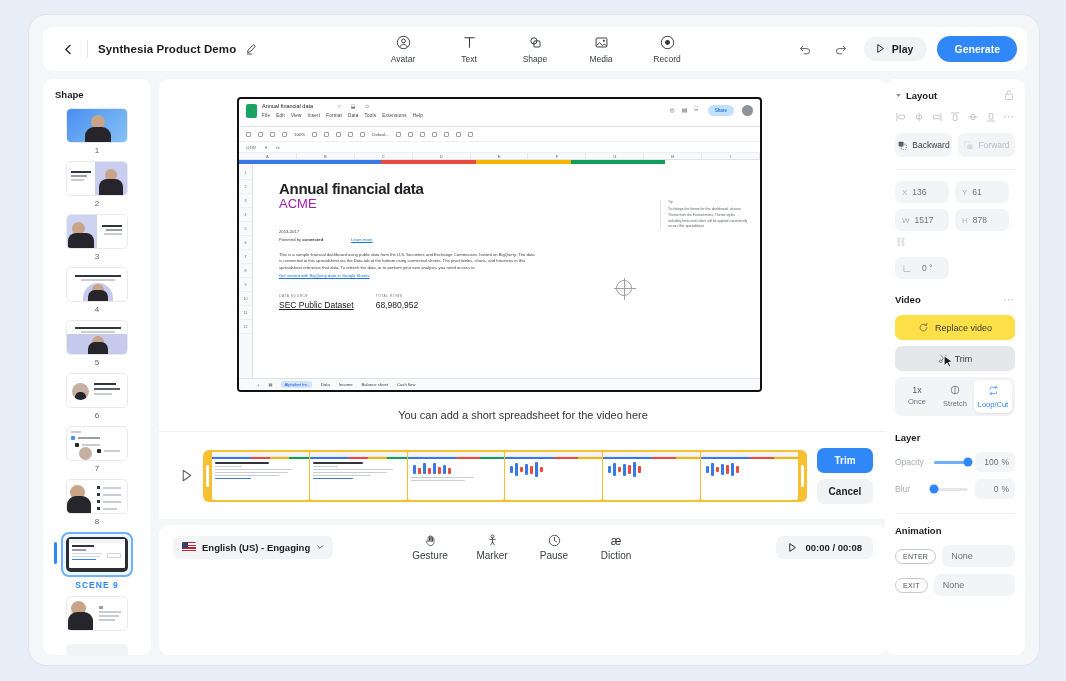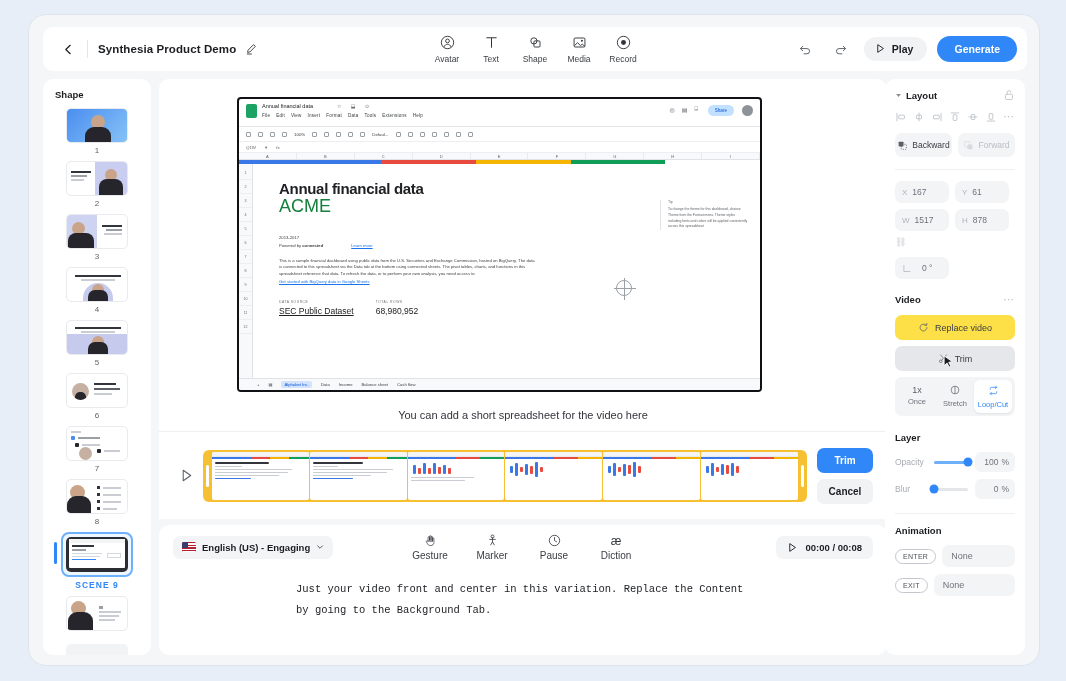--- a/index.html
+++ b/index.html
@@ -27,21 +27,21 @@
   .back-btn {
     width: 34px; height: 34px; margin-left: 8px;
     display: flex; align-items: center; justify-content: center;
     border-radius: 7px; cursor: pointer;
   }
   .hdr-divider { width: 1px; height: 18px; background: #e2e5ea; margin: 0 10px 0 2px; }
   .doc-title { font-size: 11.5px; font-weight: bold; color: #1b1d21; letter-spacing: .1px; }
   .edit-pencil { margin-left: 9px; display: flex; align-items: center; cursor: pointer; }
   .tools {
     position: absolute; left: 50%; transform: translateX(-50%);
-    display: flex; 
+    display: flex; gap: 22px;
   }
   .tool { display: flex; flex-direction: column; align-items: center; gap: 3px; cursor: pointer; width: 44px; }
   .tool-ic { height: 17px; display: flex; align-items: center; justify-content: center; color: #32353b; }
   .tool-lb { font-size: 8.5px; color: #3a3d43; }
   .hdr-right {
     position: absolute; right: 10px; display: flex; align-items: center; gap: 10px;
   }
   .icon-btn { width: 26px; height: 26px; display:flex; align-items:center; justify-content:center; cursor:pointer; color:#5b5f66; }
   .play-btn {
     display: flex; align-items: flex-start; gap: 6px;
@@ -111,21 +111,21 @@
   .gs-tb-t { font-size: 4.4px; color: #3c4043; }
   .gs-formula { height: 11px; border-bottom: 1px solid #eceef0; display: flex; align-items: center; padding: 0 7px; gap: 9px; font-size: 4.4px; color: #5f6368; }
   .gs-colbar { height: 7px; background: #f8f9fa; border-bottom: 1px solid #e0e2e5; display: flex; font-size: 4px; color: #5f6368; }
   .gs-col { flex: 1; text-align: center; border-right: 1px solid #e8eaed; line-height: 7px; }
   .gs-bandrow { height: 4px; display: flex; }
   .gs-sheet { position: absolute; left: 0; right: 0; top: 65px; bottom: 12px; display: flex; }
   .gs-rows { width: 14px; background: #f8f9fa; border-right: 1px solid #e0e2e5; font-size: 3.6px; color: #6a6f75; padding-top: 2px; }
   .gs-rows div { height: 14px; text-align: center; border-bottom: 1px solid #eceef0; line-height: 14px; }
   .gs-body { flex: 1; position: relative; padding: 16px 0 0 26px; }
   .gs-h1 { font-size: 15px; font-weight: bold; color: #202124; letter-spacing: -.3px; }
-  .gs-h2 { font-size: 18px; color: #15803d; margin-top: -1px; }
+  .gs-h2 { font-size: 13px; color: #a21caf; margin-top: -1px; }
   .gs-meta { margin-top: 17px; font-size: 4.2px; color: #3c4043; line-height: 1.9; }
   .gs-meta b { font-weight: bold; }
   .gs-learn { color: #1a73e8; text-decoration: underline; margin-left: 28px; }
   .gs-para { margin-top: 8px; font-size: 4.2px; color: #3c4043; line-height: 1.55; width: 258px; }
   .gs-link { color: #1a73e8; text-decoration: underline; display: inline-block; margin-top: 2px; }
   .gs-kpis { margin-top: 14px; display: flex; gap: 22px; }
   .gs-kpi-l { font-size: 3.4px; color: #70757a; letter-spacing: .5px; text-transform: uppercase; }
   .gs-kpi-v { font-size: 8.5px; color: #202124; margin-top: 2px; }
   .gs-kpi-v.u { text-decoration: underline; }
   .gs-tip { position: absolute; right: 12px; top: 36px; width: 88px; border-left: 1px solid #e0e2e5; padding-left: 7px; }
@@ -764,21 +764,20 @@
           <div class="st-lb">Diction</div>
         </div>
       </div>
       <div class="timer">
         <svg width="11" height="11" viewBox="0 0 12 12">
             <path d="M3 1.8l6.2 4.2L3 10.2z" fill="none" stroke="#1b1d21" stroke-width="1" stroke-linejoin="round"></path>
           </svg>
         <span>00:00 / 00:08</span>
       </div>
     </div>
-    <div class="script-text">Just your video front and center in this variation. Replace the Content by going to the Background Tab.</div>
   </div>
 
   <div class="right-panel">
     <div class="sec-head">
       <div class="sec-title">
         <svg width="7" height="7" viewBox="0 0 10 10">
             <path d="M1.5 3l3.5 4 3.5-4z" fill="#8b9098"></path>
           </svg>
         <span>Layout</span>
       </div>
@@ -831,21 +830,21 @@
           </svg>
         <span>Forward</span>
       </div>
     </div>
 
     <div class="hr"></div>
 
     <div class="fields">
       <div class="field">
         <span class="k">X</span>
-        <span class="v">167</span>
+        <span class="v">136</span>
       </div>
       <div class="field">
         <span class="k">Y</span>
         <span class="v">61</span>
       </div>
       <div class="field">
         <span class="k">W</span>
         <span class="v">1517</span>
       </div>
       <div class="field">

